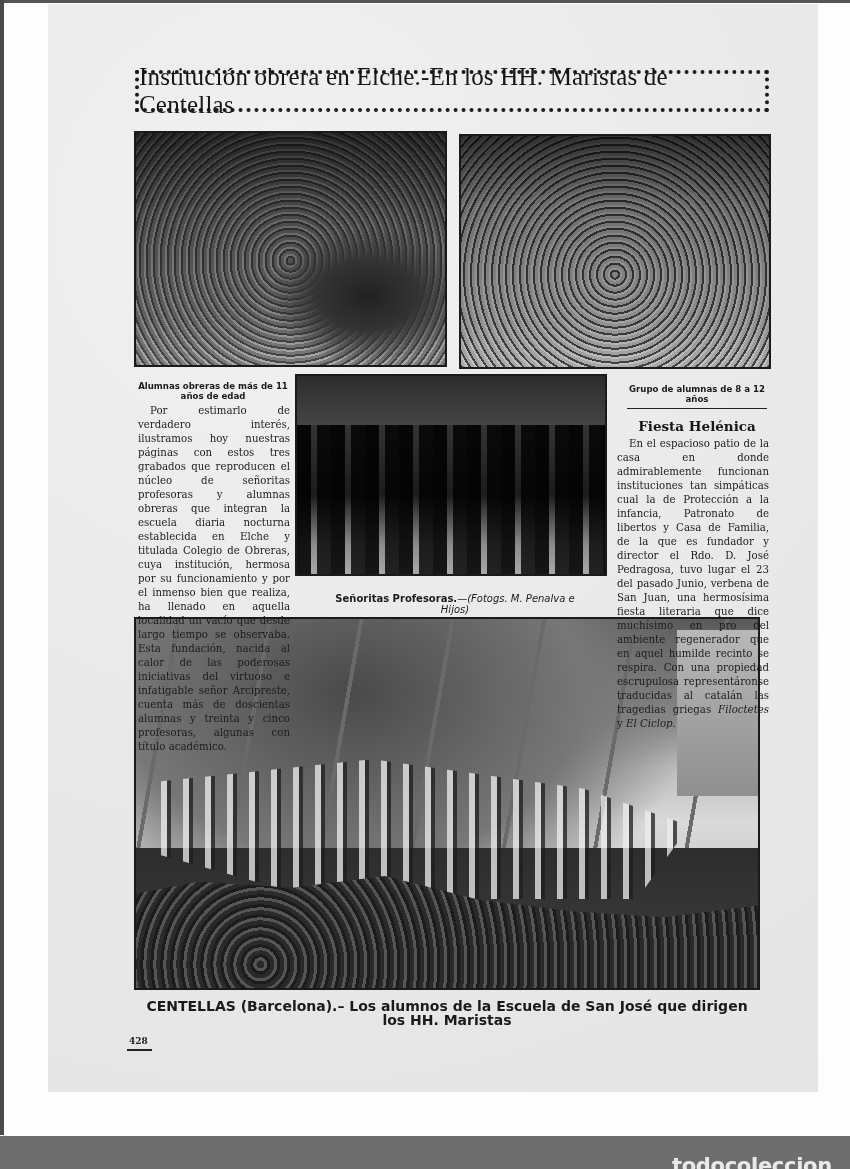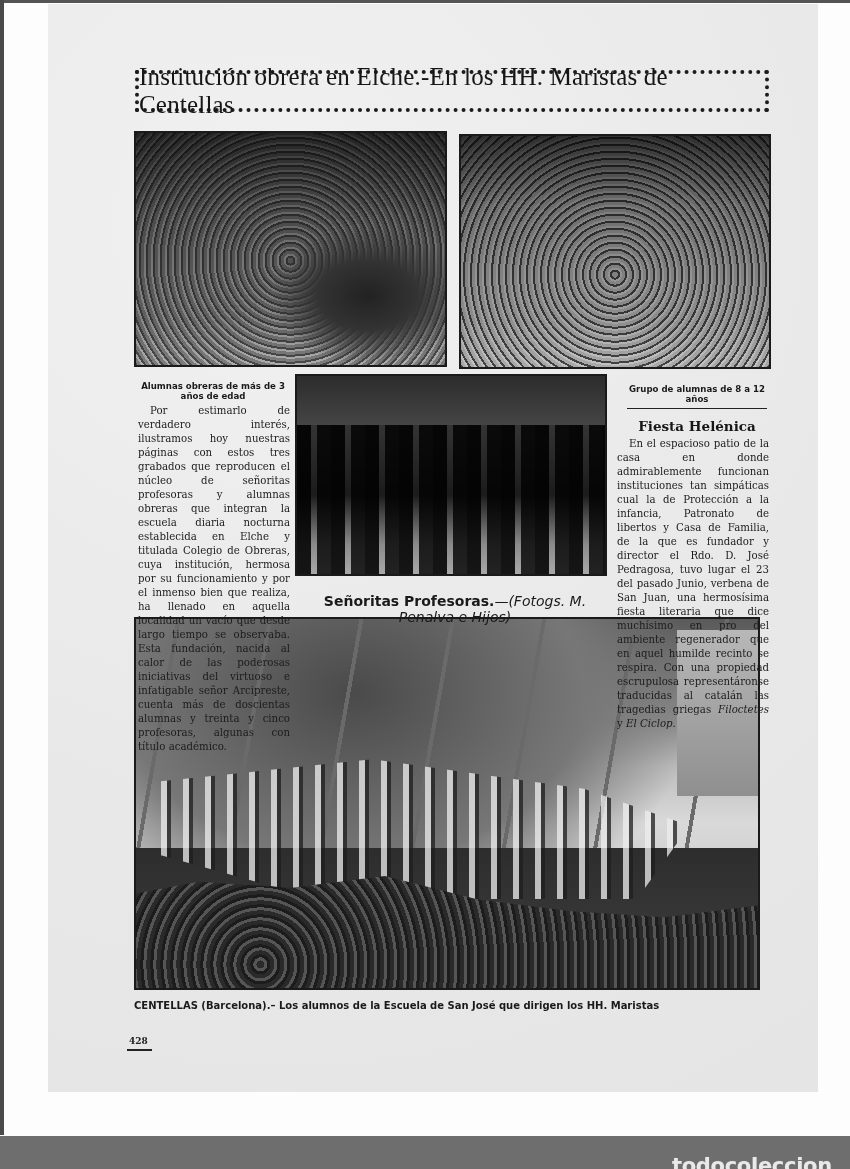--- a/index.html
+++ b/index.html
@@ -89,27 +89,27 @@
   .body-text {
     position: absolute; font-family: "DejaVu Serif", serif; font-size: 10.2px;
     line-height: 14px; text-align: justify; color: #1c1c1c;
   }
   .body-text p { margin: 0; text-indent: 12px; }
   .bt1 { left: 138px; top: 404px; width: 152px; }
   .bt2 { left: 617px; top: 437px; width: 152px; }
   .bt2 i { font-style: italic; margin-top: 24px; }
   .caption-mid {
     position: absolute; left: 320px; top: 593px; width: 270px; text-align: center;
-    font-family: "DejaVu Sans", sans-serif; font-size: 14px; color: #1a1a1a;
+    font-family: "DejaVu Sans", sans-serif; font-size: 10px; color: #1a1a1a;
   }
   .caption-mid b { font-weight: bold; }
   .caption-mid i { font-style: italic; }
   .caption-bottom {
-    position: absolute; left: 134px; top: 999px; width: 626px; text-align: left;
-    font-family: "DejaVu Sans", sans-serif; font-weight: bold; font-size: 10px;
+    position: absolute; left: 134px; top: 999px; width: 626px; text-align: center;
+    font-family: "DejaVu Sans", sans-serif; font-weight: bold; font-size: 14px;
     line-height: 14px; color: #1a1a1a;
   }
   .page-number {
     position: absolute; left: 129px; top: 1036px; font-family: "DejaVu Serif", serif;
     font-weight: bold; font-size: 9px; color: #222;
   }
   .page-number-rule { position: absolute; left: 127px; top: 1049px; width: 25px; height: 2px; background: #222; }
   .watermark {
     position: absolute; left: 672px; top: 1137px; font-family: "DejaVu Sans", sans-serif;
     font-weight: bold; font-size: 21px; color: #e9e9e9; letter-spacing: -0.3px;
@@ -137,21 +137,21 @@
 <div class="photo ph3">
     <div class="inner"></div>
   </div>
 <div class="photo ph4">
   <div class="inner"></div>
   <div class="building"></div>
   <div class="boys"></div>
   <div class="shrubs"></div>
 </div>
 
-<div class="caption-bold cap1">Alumnas obreras de más de 3 años de edad</div>
+<div class="caption-bold cap1">Alumnas obreras de más de 11 años de edad</div>
 <div class="body-text bt1">
   <p>Por estimarlo de verdadero interés, ilustramos hoy nuestras páginas con estos tres grabados que reproducen el núcleo de señoritas profesoras y alumnas obreras que integran la escuela diaria nocturna establecida en Elche y titulada Colegio de Obreras, cuya institución, hermosa por su funcionamiento y por el inmenso bien que realiza, ha llenado en aquella localidad un vacío que desde largo tiempo se observaba. Esta fundación, nacida al calor de las poderosas iniciativas del virtuoso e infatigable señor Arcipreste, cuenta más de doscientas alumnas y treinta y cinco profesoras, algunas con título académico.</p>
 </div>
 
 <div class="caption-bold cap2">Grupo de alumnas de 8 a 12 años</div>
 <div class="divider"></div>
 <div class="section-title">Fiesta Helénica</div>
 <div class="body-text bt2">
   <p><span>En el espacioso patio de la casa en donde admirablemente funcionan instituciones tan simpáticas cual la de Protección a la infancia, Patronato de libertos y Casa de Familia, de la que es fundador y director el Rdo. D. José Pedragosa, tuvo lugar el 23 del pasado Junio, verbena de San Juan, una hermosísima fiesta literaria que dice muchísimo en pro del ambiente regenerador que en aquel humilde recinto se respira. Con una propiedad escrupulosa representáronse traducidas al catalán las tragedias griegas </span><i>Filoctetes</i><span> y </span><i>El Ciclop</i><span>.</span></p>
 </div>

